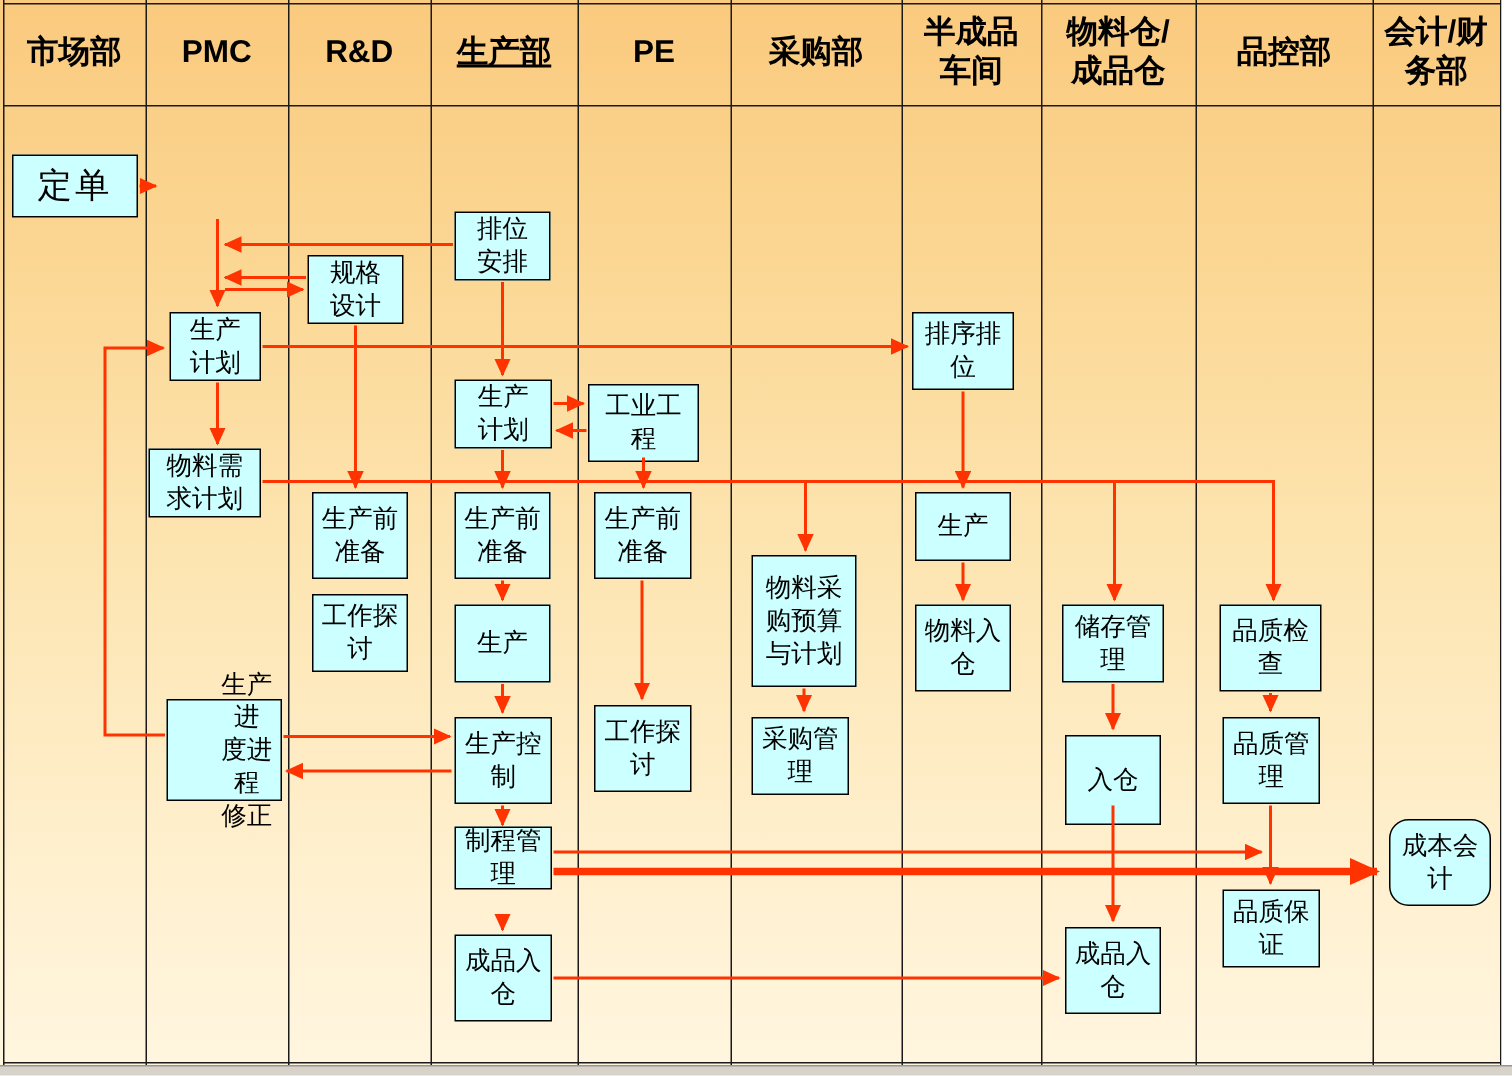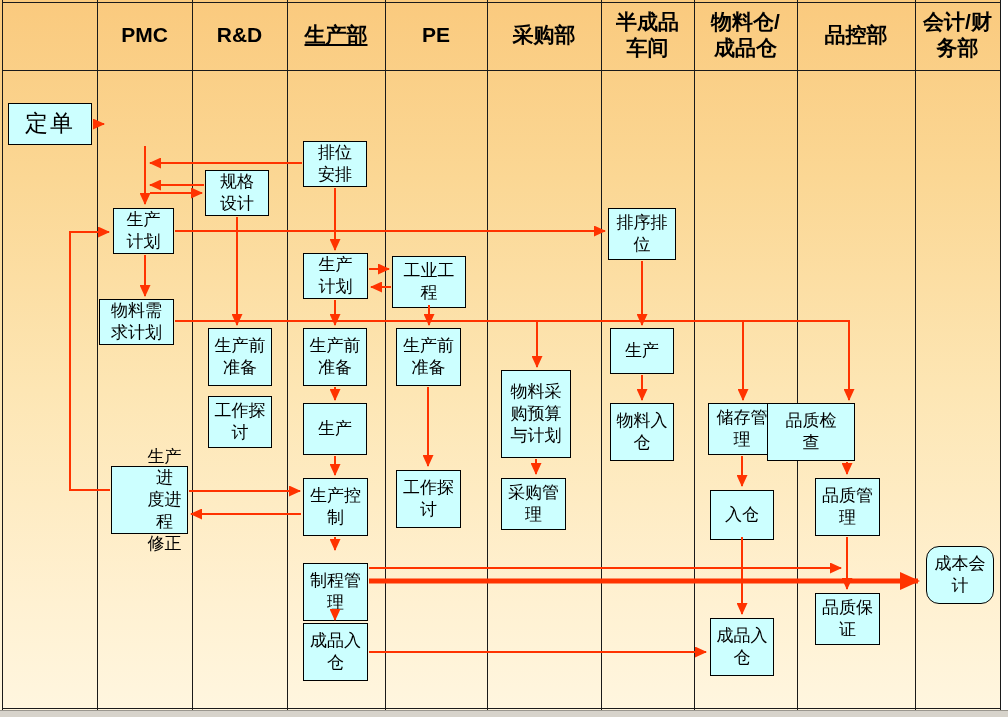--- a/index.html
+++ b/index.html
@@ -39,20 +39,21 @@
   }
 </style>
 </head>
 <body>
 
 <div id="stage">
   <div class="hline" id="top-line" style="left:2px; top:2px; width:998px;"></div>
   <div class="hline" id="header-line" style="left:2px; top:70px; width:998px;"></div>
   <div class="hline" id="bottom-line" style="left:2px; top:708px; width:998px;"></div>
 
+<div class="lane-header" style="left: 2px; width: 95px;">市场部</div>
     <div class="lane-header" style="left: 97px; width: 95px;">PMC</div>
     <div class="lane-header" style="left: 192px; width: 95px;">R&amp;D</div>
     <div class="lane-header" style="left: 287px; width: 98px; text-decoration: underline;">生产部</div>
     <div class="lane-header" style="left: 385px; width: 102px;">PE</div>
     <div class="lane-header" style="left: 487px; width: 114px;">采购部</div>
     <div class="lane-header" style="left: 601px; width: 93px;">半成品
 车间</div>
     <div class="lane-header" style="left: 694px; width: 103px;">物料仓/
 成品仓</div>
     <div class="lane-header" style="left: 797px; width: 118px;">品控部</div>
@@ -94,35 +95,35 @@
     <div class="node" style="left: 501px; top: 370px; width: 70px; height: 88px; background: rgb(204, 255, 255); border-color: rgb(0, 0, 0);">物料采
 购预算
 与计划</div>
     <div class="node" style="left: 208px; top: 396px; width: 64px; height: 52px; background: rgb(204, 255, 255); border-color: rgb(0, 0, 0);">工作探
 讨</div>
     <div class="node" style="left: 303px; top: 403px; width: 64px; height: 52px; background: rgb(204, 255, 255); border-color: rgb(0, 0, 0);">生产</div>
     <div class="node" style="left: 610px; top: 403px; width: 64px; height: 58px; background: rgb(204, 255, 255); border-color: rgb(0, 0, 0);">物料入
 仓</div>
     <div class="node" style="left: 708px; top: 403px; width: 68px; height: 52px; background: rgb(204, 255, 255); border-color: rgb(0, 0, 0);">储存管
 理</div>
-    <div class="node" style="left: 767px; top: 403px; width: 88px; height: 58px; background: rgb(204, 255, 255); border-color: rgb(0, 0, 0);">品质检
+    <div class="node" style="left: 813px; top: 403px; width: 68px; height: 58px; background: rgb(204, 255, 255); border-color: rgb(0, 0, 0);">品质检
 查</div>
     <div class="node" style="left: 111px; top: 466px; width: 77px; height: 68px; background: rgb(204, 255, 255); border-color: rgb(0, 0, 0); padding-left: 30px;">生产进
 度进程
 修正</div>
     <div class="node" style="left: 303px; top: 478px; width: 65px; height: 58px; background: rgb(204, 255, 255); border-color: rgb(0, 0, 0);">生产控
 制</div>
     <div class="node" style="left: 396px; top: 470px; width: 65px; height: 58px; background: rgb(204, 255, 255); border-color: rgb(0, 0, 0);">工作探
 讨</div>
     <div class="node" style="left: 501px; top: 478px; width: 65px; height: 52px; background: rgb(204, 255, 255); border-color: rgb(0, 0, 0);">采购管
 理</div>
-    <div class="node" style="left: 710px; top: 490px; width: 64px; height: 50px; background: rgb(204, 255, 255); border-color: rgb(0, 0, 0);">入仓</div>
+    <div class="node" style="left: 710px; top: 490px; width: 64px; height: 60px; background: rgb(204, 255, 255); border-color: rgb(0, 0, 0);">入仓</div>
     <div class="node" style="left: 815px; top: 478px; width: 65px; height: 58px; background: rgb(204, 255, 255); border-color: rgb(0, 0, 0);">品质管
 理</div>
-    <div class="node" style="left: 303px; top: 563px; width: 65px; height: 58px; background: rgb(204, 255, 255); border-color: rgb(0, 0, 0);">制程管
+    <div class="node" style="left: 303px; top: 551px; width: 65px; height: 42px; background: rgb(204, 255, 255); border-color: rgb(0, 0, 0);">制程管
 理</div>
     <div class="node" style="left: 926px; top: 546px; width: 68px; height: 58px; background: rgb(204, 255, 255); border-color: rgb(0, 0, 0); border-radius: 13px;">成本会
 计</div>
     <div class="node" style="left: 815px; top: 593px; width: 65px; height: 52px; background: rgb(204, 255, 255); border-color: rgb(0, 0, 0);">品质保
 证</div>
     <div class="node" style="left: 303px; top: 623px; width: 65px; height: 58px; background: rgb(204, 255, 255); border-color: rgb(0, 0, 0);">成品入
 仓</div>
     <div class="node" style="left: 710px; top: 618px; width: 64px; height: 58px; background: rgb(204, 255, 255); border-color: rgb(0, 0, 0);">成品入
 仓</div>
     <svg id="arrows" width="1001" height="710" viewBox="0 0 1001 710" xmlns="http://www.w3.org/2000/svg">

